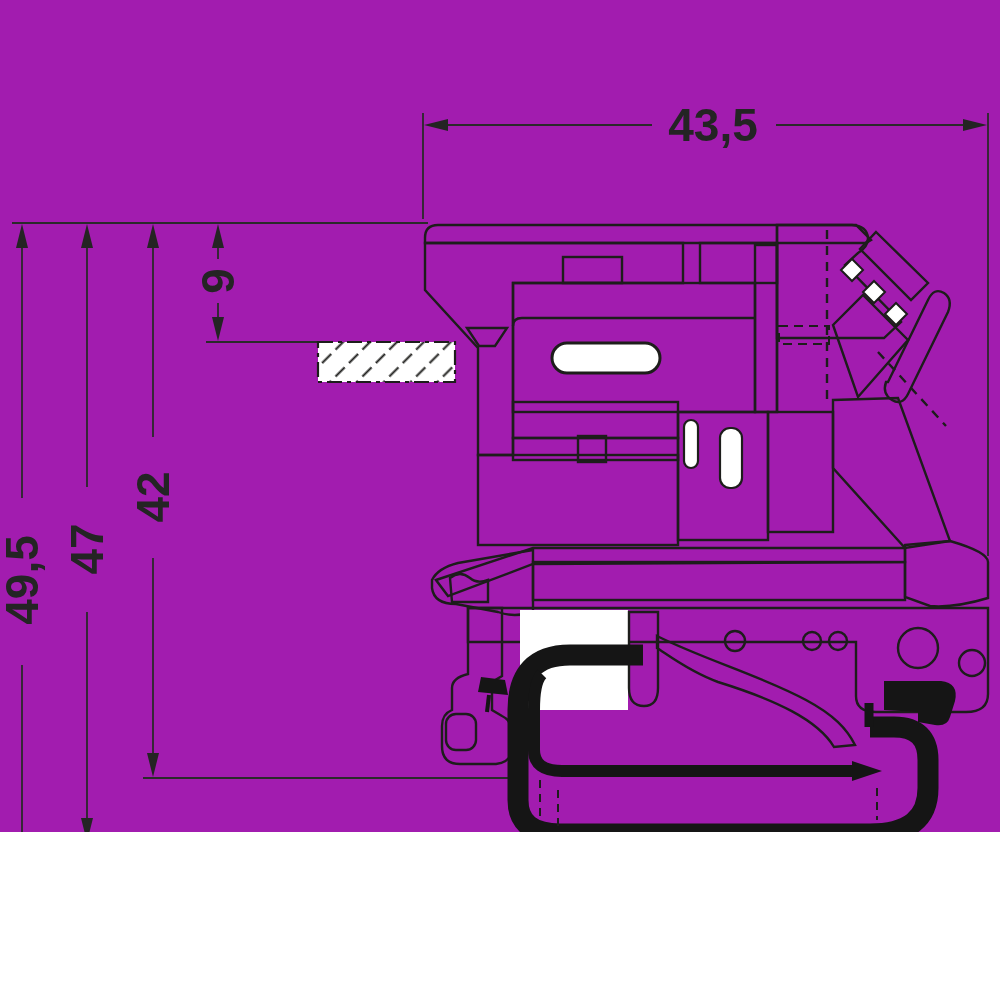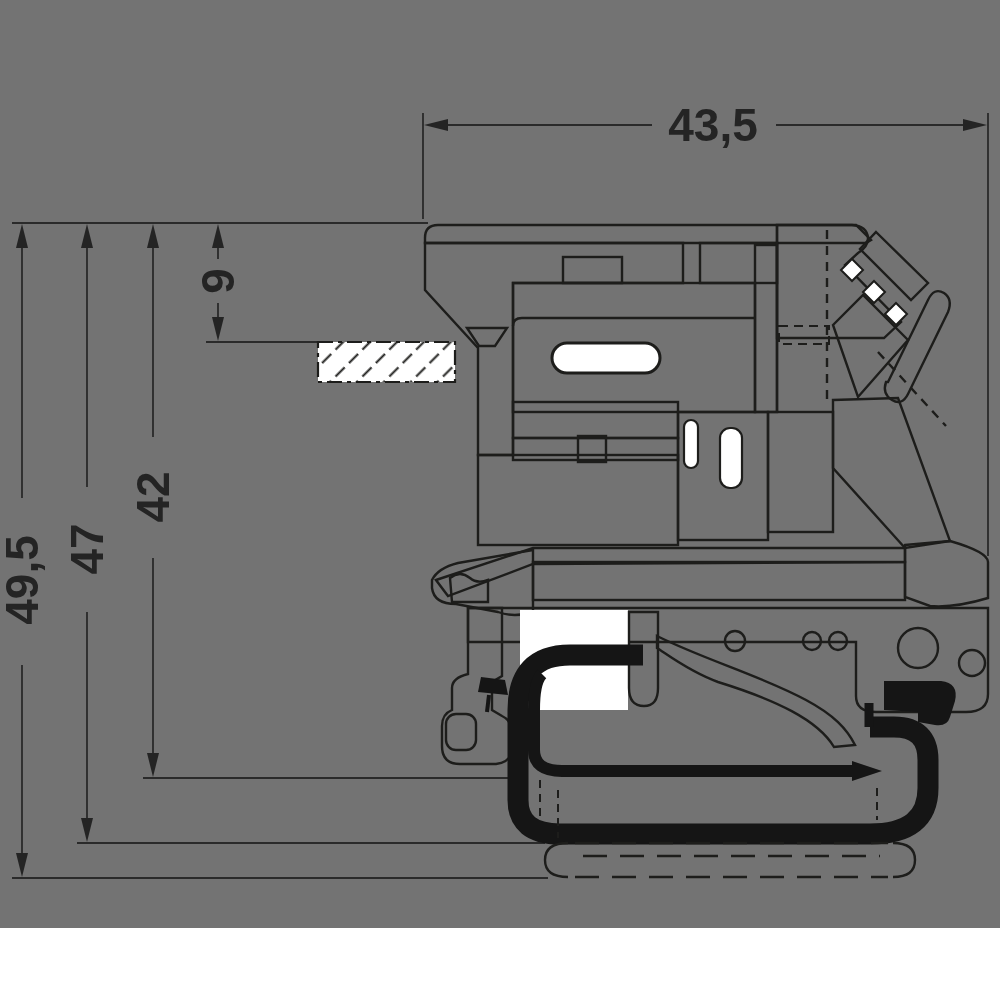--- a/index.html
+++ b/index.html
@@ -1,16 +1,16 @@
 <!DOCTYPE html>
 <html><head>
 <meta charset="utf-8">
 <style>
   html,body{margin:0;padding:0;background:#ffffff;}
-  .stage{position:relative;width:1000px;height:928px;background:#737373;overflow:hidden;
+  .stage{position:relative;width:1000px;height:832px;background:#a21caf;overflow:hidden;
          font-family:"Liberation Sans", sans-serif;}
   svg{position:absolute;left:0;top:0;}
   .dimtxt{font-family:"Liberation Sans", sans-serif;font-weight:bold;font-size:46px;fill:#242424;}
   .thin{stroke:#2a2a2a;stroke-width:1.8;fill:none;}
   .edge{stroke:#1d1d1b;stroke-width:2.4;fill:none;}
 </style>
 </head>
 <body>
 
 <div class="stage">

